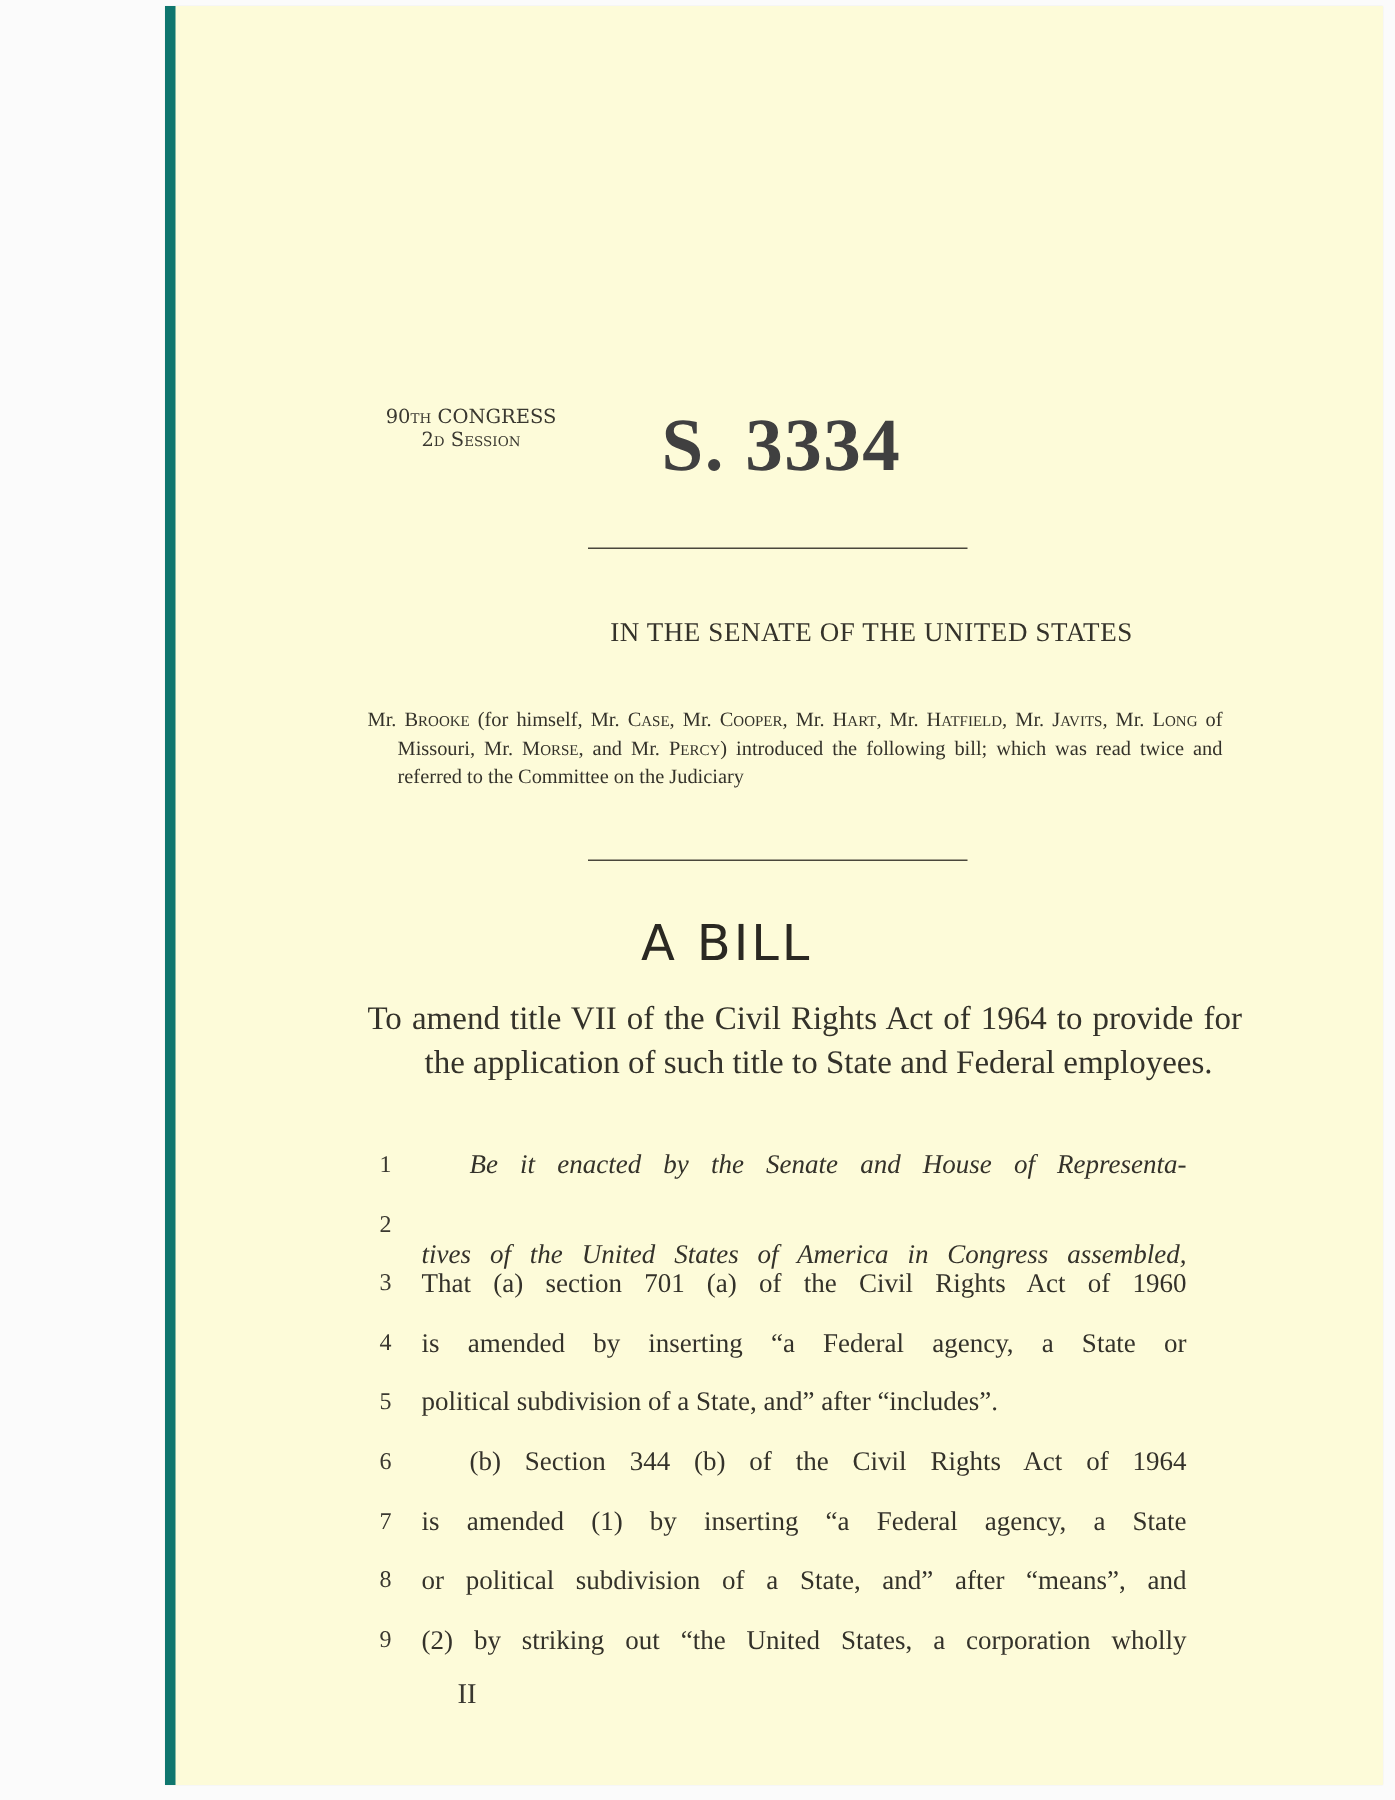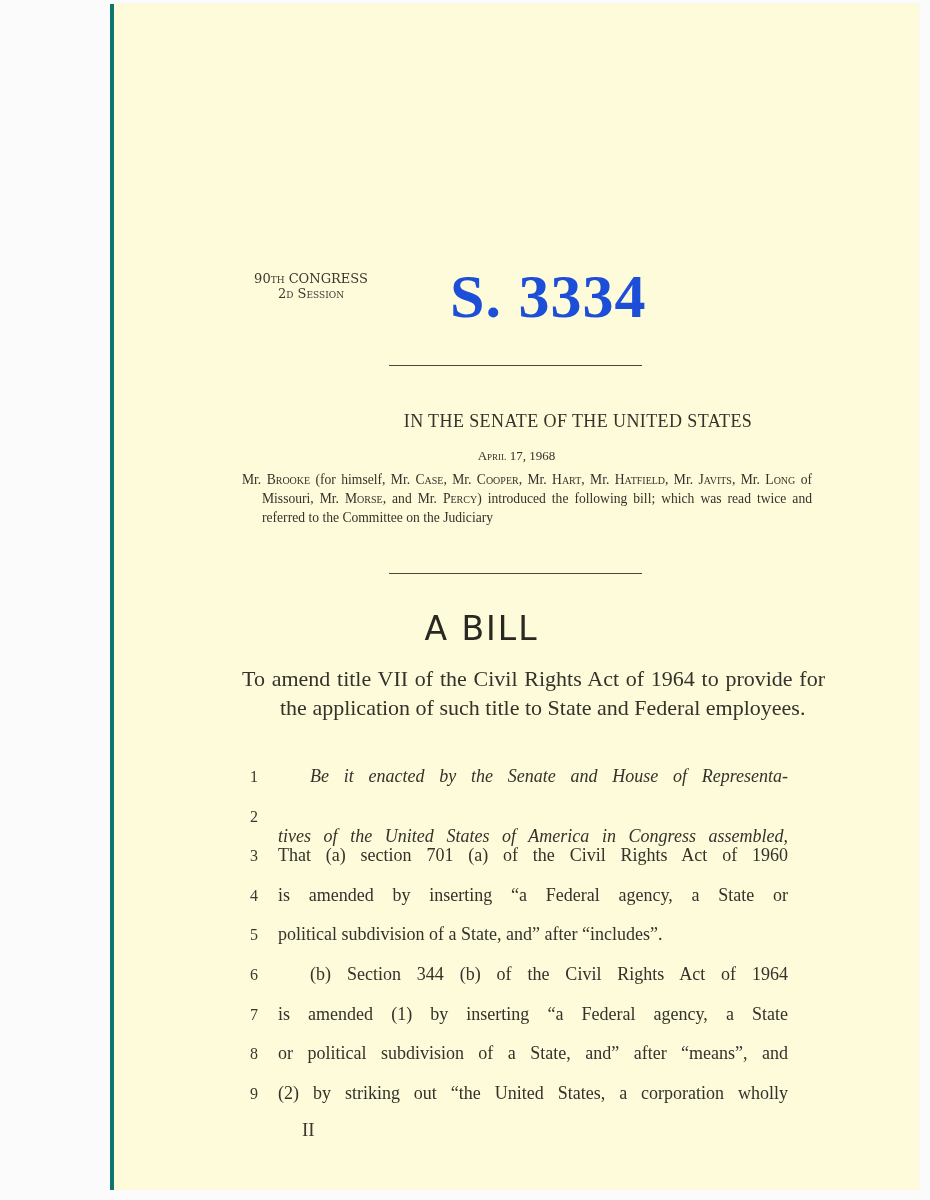--- a/index.html
+++ b/index.html
@@ -15,41 +15,41 @@
       font-family: "DejaVu Serif", "Liberation Serif", serif;
       color: #2c2a24;
     }
     .page {
       position: absolute;
       left: 110px;
       top: 4px;
       width: 805px;
       height: 1186px;
       background: #fdfbd9;
-      border-left: 4px solid #0f766e;
+      border-left: 7px solid #0f766e;
       box-shadow: 0 0 1px rgba(0,0,0,0.08);
     }
     .abs { position: absolute; white-space: nowrap; }
 
     .congress {
       left: 133px; top: 267px;
       font-size: 13px;
       line-height: 15px;
       color: #3a3830;
       text-align: center;
       width: 128px;
     }
     .congress .sc { font-variant: small-caps; }
     .bill-number {
-      left: 336px; top: 262px;
+      left: 324px; top: 262px;
       font-family: "Liberation Serif", "DejaVu Serif", serif;
       font-weight: bold;
-      font-size: 62px;
+      font-size: 50px;
       line-height: 60px;
-      color: #1d4ed8;
+      color: #404040;
       letter-spacing: 1px;
     }
     .rule {
       position: absolute;
       height: 0;
       border-top: 1.5px solid #4a473c;
       width: 253px;
       left: 275px;
     }
     .senate-heading {
@@ -139,21 +139,20 @@
     <div><span>90</span><span class="sc">th</span> <span>CONGRESS</span></div>
     <div><span>2</span><span class="sc">d</span> <span class="sc">Session</span></div>
   </div>
 
   <div class="abs bill-number">S. 3334</div>
 
   <div class="rule" style="top:361px;"></div>
 
   <div class="abs senate-heading">IN THE SENATE OF THE UNITED STATES</div>
 
-  <div class="abs date"><span class="sc">April</span> <span>17, 1968</span></div>
 
   <div class="abs sponsors" id="sponsors"><span>Mr. </span><span class="sc">Brooke</span><span> (for himself, Mr. </span><span class="sc">Case</span><span>, Mr. </span><span class="sc">Cooper</span><span>, Mr. </span><span class="sc">Hart</span><span>, Mr. </span><span class="sc">Hatfield</span><span>, Mr. </span><span class="sc">Javits</span><span>, Mr. </span><span class="sc">Long</span><span> of Missouri, Mr. </span><span class="sc">Morse</span><span>, and Mr. </span><span class="sc">Percy</span><span>) introduced the following bill; which was read twice and referred to the Committee on the Judiciary</span></div>
 
   <div class="rule" style="top:569px;"></div>
 
   <div class="abs a-bill">A BILL</div>
 
   <div class="abs title-text">To amend title VII of the Civil Rights Act of 1964 to provide for the application of such title to State and Federal employees.</div>
 
   <div id="bill-lines">

